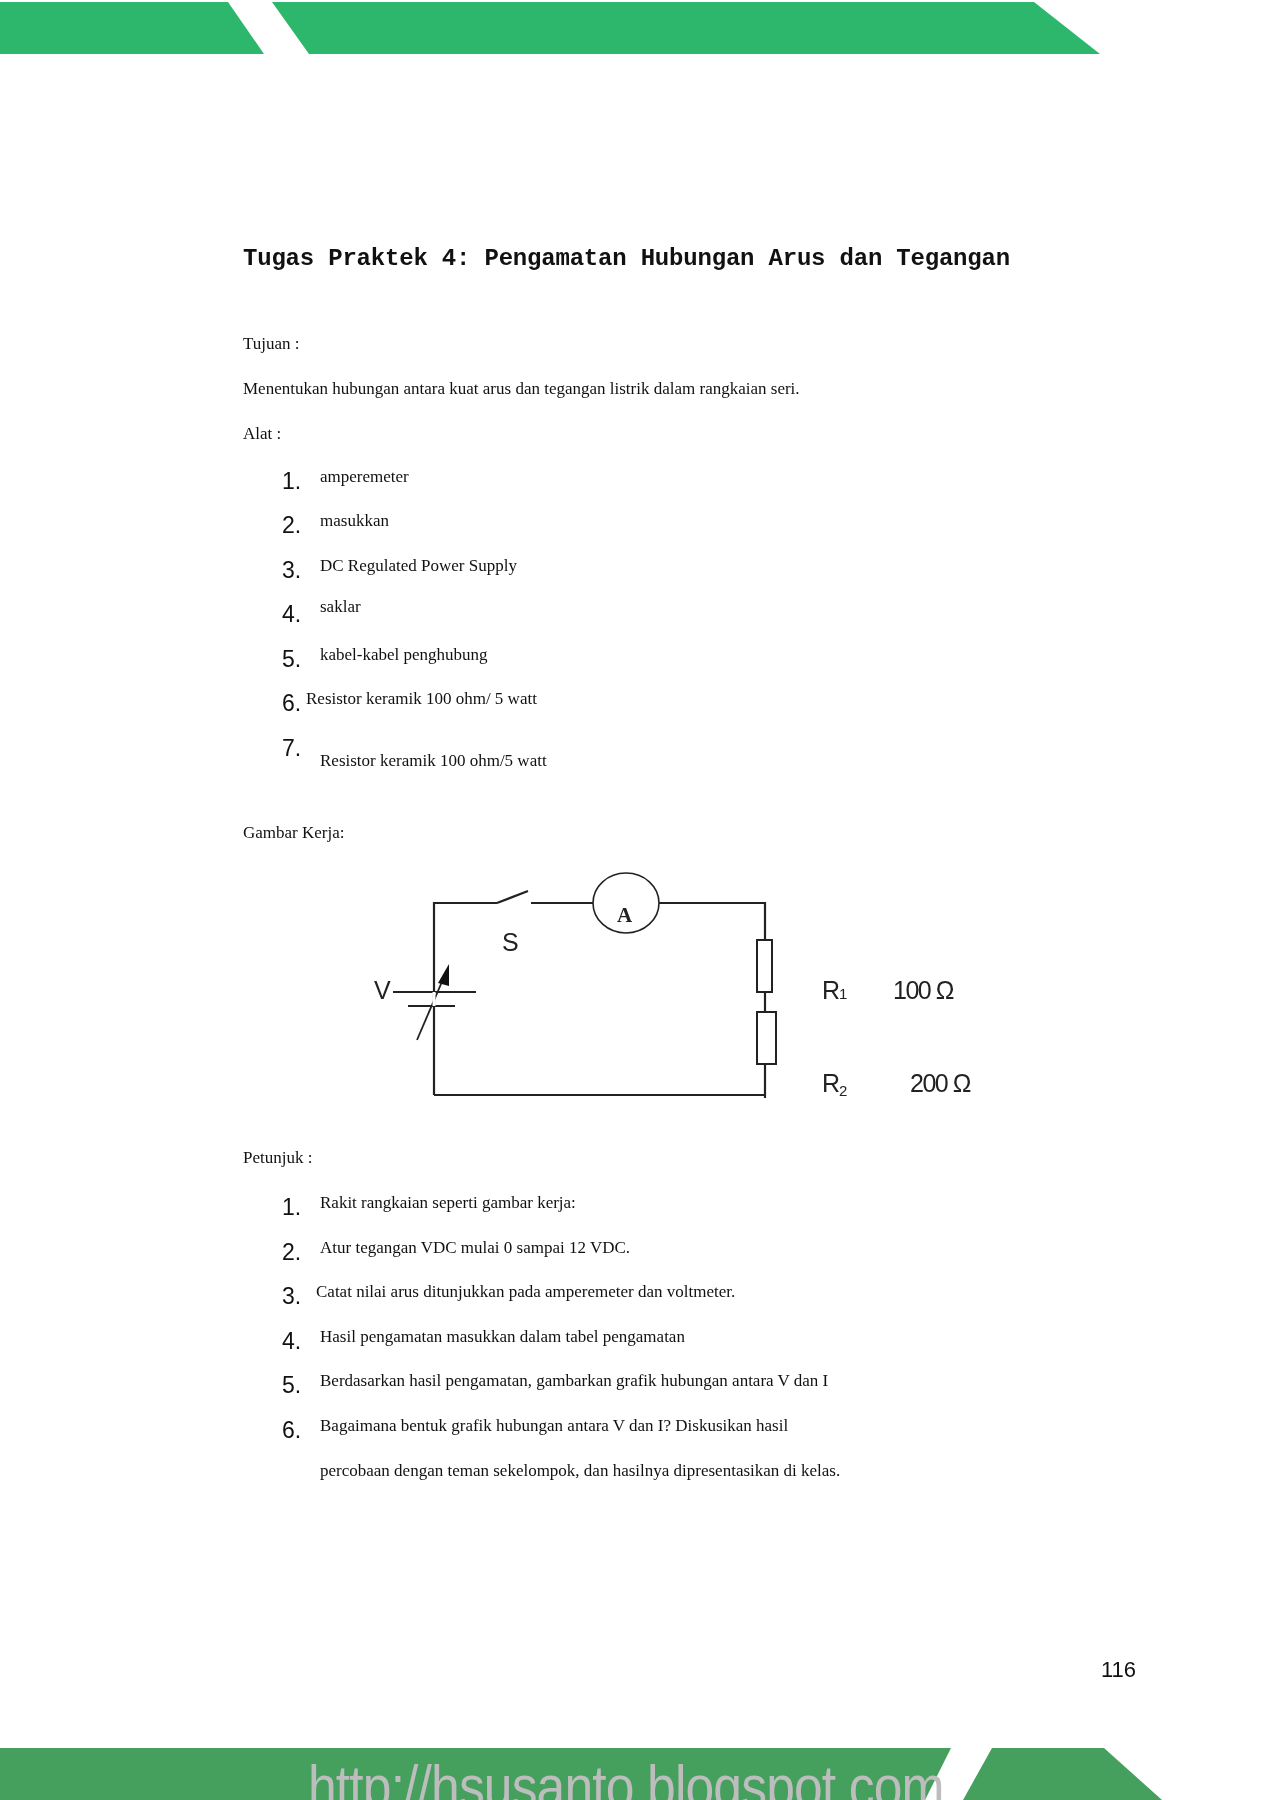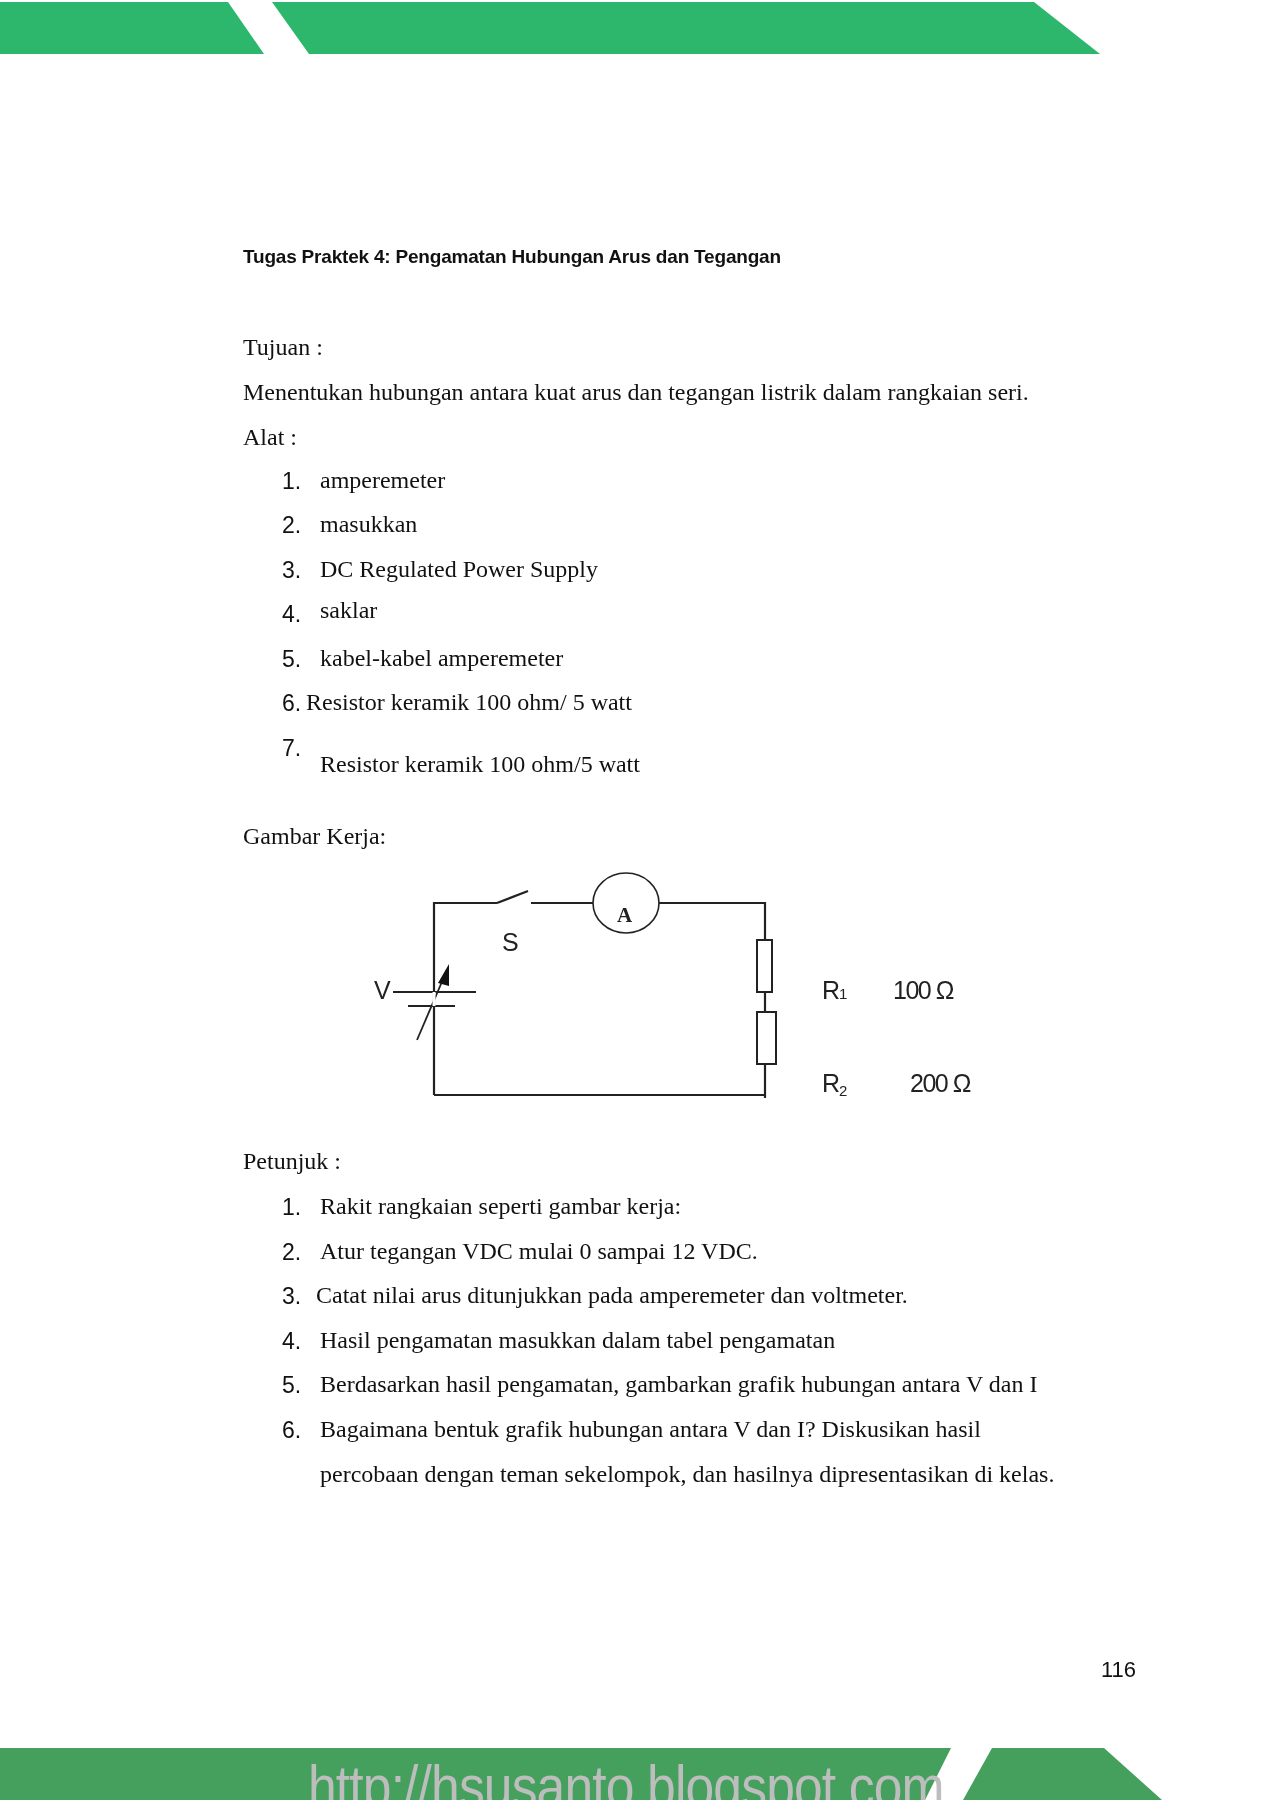--- a/index.html
+++ b/index.html
@@ -3,22 +3,22 @@
 <meta charset="utf-8">
 <style>
   html, body { margin: 0; padding: 0; }
   body {
     width: 1272px; height: 1800px; position: relative; overflow: hidden;
     background: #ffffff;
     font-family: "Liberation Serif", "DejaVu Serif", serif;
     color: #111111;
   }
   .abs { position: absolute; white-space: nowrap; }
-  .serif { font-family: "Liberation Serif", "DejaVu Serif", serif; font-size: 24px; line-height: 1; }
-  .title { font-family: Liberation Sans, sans-serif; font-weight: bold; font-size: 19px; line-height: 1; letter-spacing: -0.2px; }
+  .serif { font-family: "Liberation Serif", "DejaVu Serif", serif; font-size: 17px; line-height: 1; }
+  .title { font-family: Liberation Mono, monospace; font-weight: bold; font-size: 24px; line-height: 1; letter-spacing: -0.2px; }
   .num { font-family: "Liberation Sans", "DejaVu Sans", sans-serif; font-size: 23px; line-height: 1; }
   .band svg { display: block; }
   .watermark {
     font-family: "Liberation Sans", "DejaVu Sans", sans-serif;
     font-size: 60px; color: #bdbdbd; line-height: 1; letter-spacing: -1px;
     transform: scaleX(0.86); transform-origin: left top;
   }
   .pagenum { font-family: "Liberation Sans", "DejaVu Sans", sans-serif; font-size: 22px; line-height: 1; margin-left: 16px; }
   .ckt-label { font-family: "Liberation Sans", "DejaVu Sans", sans-serif; font-size: 25px; fill: #222; letter-spacing: -1.5px; }
   .ckt-sub { font-family: "Liberation Sans", "DejaVu Sans", sans-serif; font-size: 15px; fill: #222; }
@@ -53,21 +53,21 @@
   <div>
     <span class="abs num" style="left:282px;top:559px;">3.</span>
     <span class="abs serif" style="left:320px;top:557px;">DC Regulated Power Supply</span>
   </div>
   <div>
     <span class="abs num" style="left:282px;top:603px;">4.</span>
     <span class="abs serif" style="left:320px;top:598px;">saklar</span>
   </div>
   <div>
     <span class="abs num" style="left:282px;top:648px;">5.</span>
-    <span class="abs serif" style="left:320px;top:646px;">kabel-kabel amperemeter</span>
+    <span class="abs serif" style="left:320px;top:646px;">kabel-kabel penghubung</span>
   </div>
   <div>
     <span class="abs num" style="left:282px;top:692px;">6.</span>
     <span class="abs serif" style="left:306px;top:690px;">Resistor keramik 100 ohm/ 5 watt</span>
   </div>
   <div>
     <span class="abs num" style="left:282px;top:737px;">7.</span>
     <span class="abs serif" style="left:320px;top:752px;font-family:Liberation Serif, serif;">Resistor keramik 100 ohm/5 watt</span>
   </div>
 </div>

